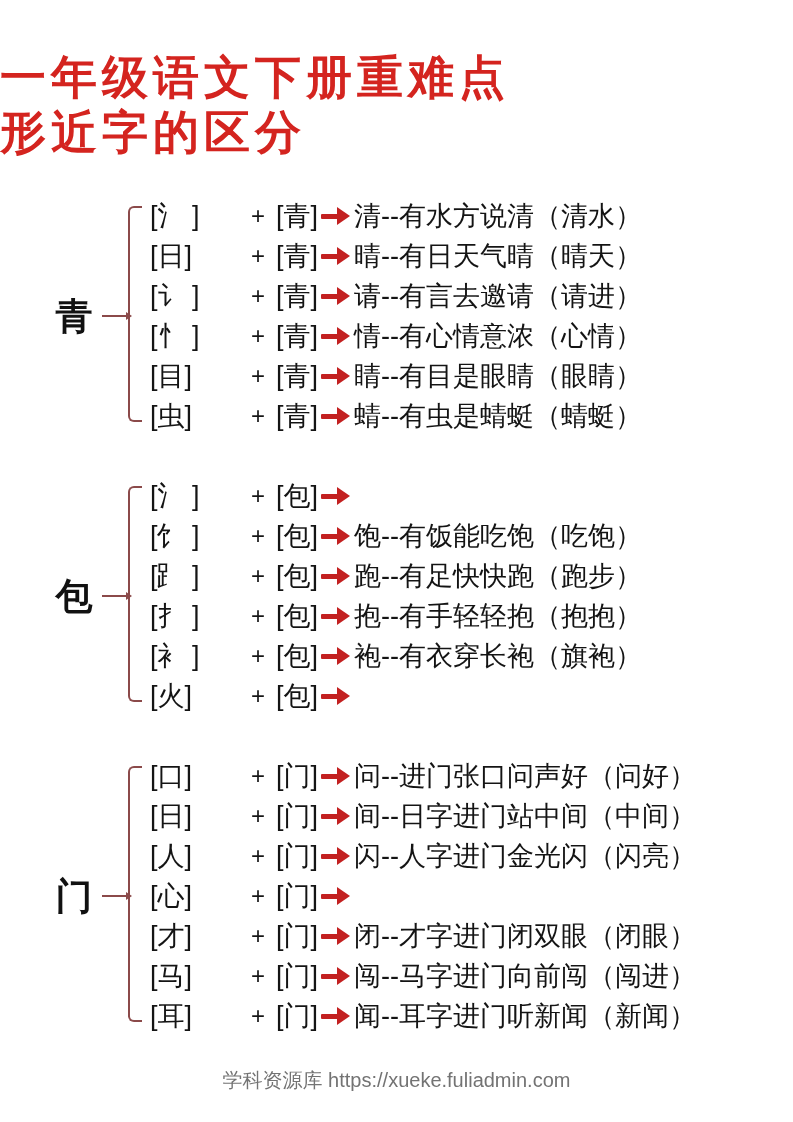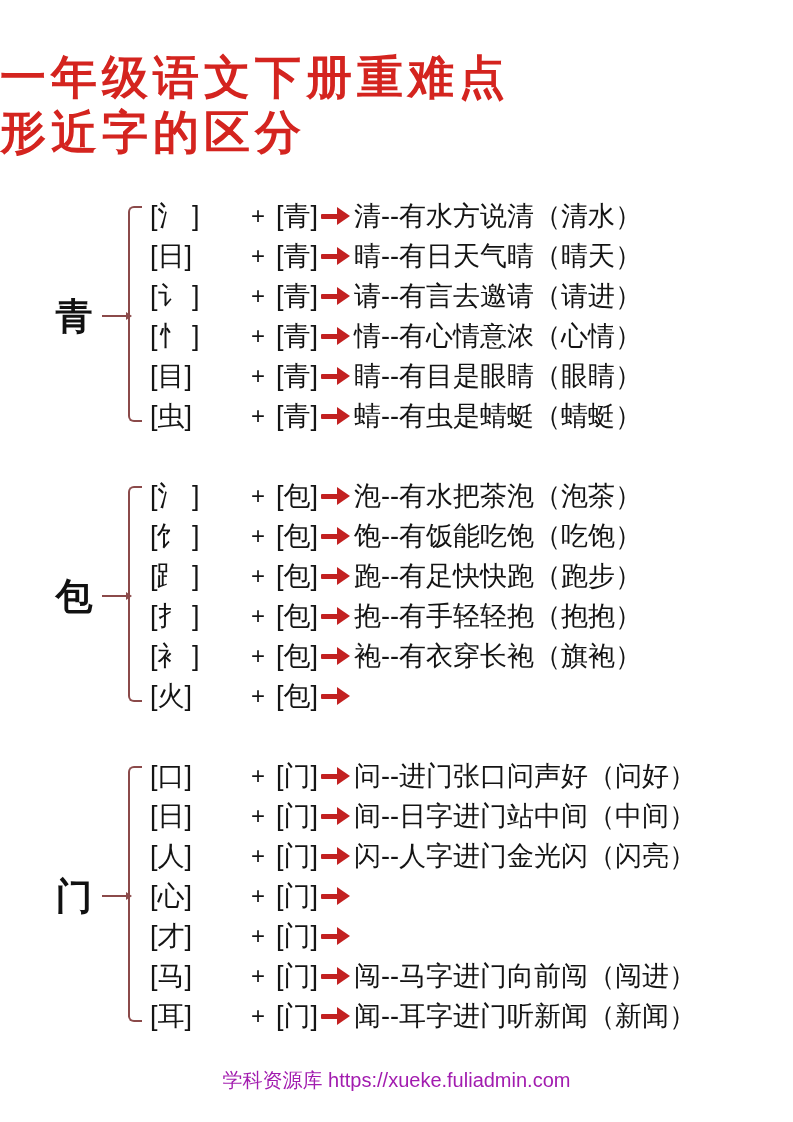--- a/index.html
+++ b/index.html
@@ -124,21 +124,21 @@
   }
   .result {
     flex: 0 0 auto;
   }
   .footer {
     position: absolute;
     bottom: 28px;
     left: 0;
     width: 100%;
     text-align: center;
-    color: #a21caf;
+    color: #737373;
     font-size: 20px;
   }
 </style>
 </head>
 <body>
 
 <div class="title">
   <div>一年级语文下册重难点</div>
   <div>形近字的区分</div>
 </div>
@@ -202,21 +202,20 @@
       <span class="group-label">包</span>
     </div>
     <div class="connector"></div>
     <div class="bracket"></div>
     <div class="rows">
       <div class="row">
         <span class="radical">[氵 ]</span>
         <span class="plus">+</span>
         <span class="base">[包]</span>
         <span class="arrow-icon"></span>
-        <span class="result">泡--有水把茶泡（泡茶）</span>
       </div>
       <div class="row">
         <span class="radical">[饣 ]</span>
         <span class="plus">+</span>
         <span class="base">[包]</span>
         <span class="arrow-icon"></span>
         <span class="result">饱--有饭能吃饱（吃饱）</span>
       </div>
       <div class="row">
         <span class="radical">[⻊ ]</span>
@@ -280,20 +279,21 @@
         <span class="radical">[心]</span>
         <span class="plus">+</span>
         <span class="base">[门]</span>
         <span class="arrow-icon"></span>
       </div>
       <div class="row">
         <span class="radical">[才]</span>
         <span class="plus">+</span>
         <span class="base">[门]</span>
         <span class="arrow-icon"></span>
+        <span class="result">闭--才字进门闭双眼（闭眼）</span>
       </div>
       <div class="row">
         <span class="radical">[马]</span>
         <span class="plus">+</span>
         <span class="base">[门]</span>
         <span class="arrow-icon"></span>
         <span class="result">闯--马字进门向前闯（闯进）</span>
       </div>
       <div class="row">
         <span class="radical">[耳]</span>

